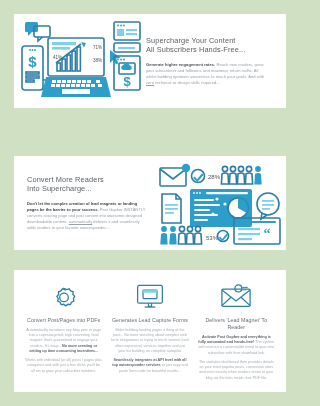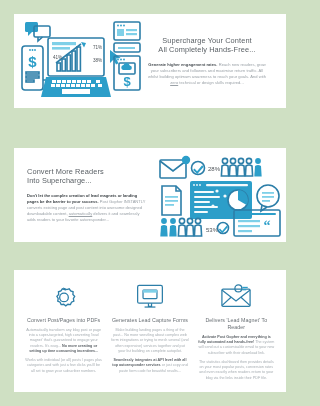--- a/index.html
+++ b/index.html
@@ -11,27 +11,27 @@
   }
   .page { width: 300px; height: 406px; background: #cfe0c3; position: relative; }
 
   .card {
     background: #ffffff;
     position: absolute;
     left: 14px;
     width: 272px;
   }
   #card-hero   { top: 14px;  height: 94px; }
-  #card-convert{ top: 148px; height: 94px; }
+  #card-convert{ top: 156px; height: 94px; }
   #card-feats  { top: 270px; height: 122px; }
 
   
   #card-hero { display: flex; align-items: center; }
   .hero-art { width: 132px; height: 94px; position: relative; flex: 0 0 132px; }
-  .hero-copy { flex: 1; padding-right: 18px; text-align: center; }
+  .hero-copy { flex: 1; padding-right: 18px; }
 
   .h-title {
     color: #5b6166;
     font-size: 7.4px;
     line-height: 9.6px;
     font-weight: 400;
     letter-spacing: .1px;
   }
   .h-body {
     margin-top: 7px;
@@ -171,21 +171,21 @@
           <circle class="tlf" cx="110" cy="45.5" r=".9"></circle>
         <rect class="tl" x="105" y="49" width="16" height="11" rx="1"></rect>
         <path class="tlf" d="M109 56 a2.6 2.6 0 0 1 .4 -5 a3.4 3.4 0 0 1 6.4 .6 a2.2 2.2 0 0 1 -.3 4.4 z"></path>
         <text x="113" y="72" text-anchor="middle" class="tlf" style="font-size:13px;font-weight:700;font-family:'Liberation Sans',sans-serif;">$</text>
       </svg>
     </div>
 
     <div class="hero-copy">
       <div class="h-title">
         <div>Supercharge Your Content</div>
-        <div>All Completely Hands-Free...</div>
+        <div>All Subscribers Hands-Free...</div>
       </div>
       <p class="h-body"><b>Generate higher engagement rates.</b><span> Reach new readers, grow your subscribers and followers and maximise return traffic. All whilst building optimum awareness to reach your goals. And with </span><u>zero</u><span> technical or design skills required...</span></p>
     </div>
   </div>
 
   <div class="card" id="card-convert">
 
     <div class="conv-copy">
       <div class="c-title">
         <div>Convert More Readers</div>

